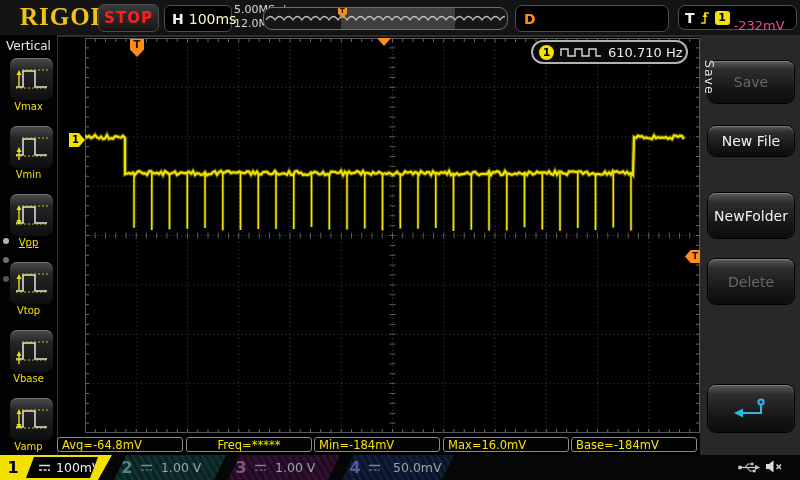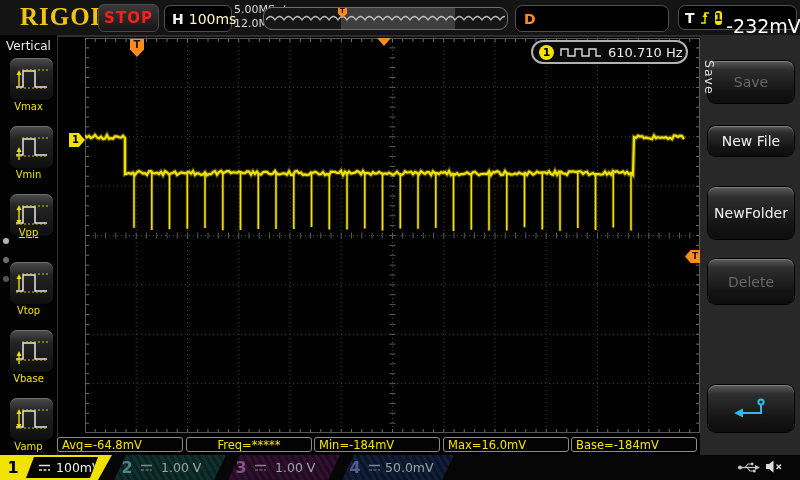--- a/index.html
+++ b/index.html
@@ -27,21 +27,21 @@
         font-weight:bold;text-align:center;line-height:7px;}
   .dbox{position:absolute;left:515px;top:5px;width:152px;height:25px;border:1px solid #4f4f4f;
         border-radius:7px;background:#000;display:flex;align-items:center;}
   .dbox .dl{color:#ff8c1a;font-weight:bold;font-size:14px;padding:0 10px 0 8px;}
   .dbox .dv{color:#ececec;font-size:14.5px;letter-spacing:.5px;}
   .tbox{position:absolute;left:678px;top:5px;width:119px;height:25px;border:1px solid #4f4f4f;
         border-radius:7px;background:#000;display:flex;align-items:center;gap:4px;padding-left:6px;box-sizing:border-box;}
   .tbox .tl{color:#f0f0f0;font-weight:bold;font-size:14px;}
   .tbadge{width:15px;height:14px;background:var(--ch1);border-radius:3px;color:#000;font-weight:bold;
         font-size:11px;text-align:center;line-height:14px;}
-  .tlev{color:#ffffff;font-size:19px;margin-top:16px;}
+  .tlev{color:#ec4899;font-size:13px;margin-top:16px;}
   
   .lmenu{position:absolute;left:0;top:35px;width:57px;height:420px;background:#020202;
         border-right:1px solid #323232;}
   .lmenu .title{position:absolute;left:0;top:4px;width:100%;text-align:center;font-size:12px;color:#e8e8e8;}
   .dot{position:absolute;left:3px;width:6px;height:6px;border-radius:50%;}
   .lbtn{position:absolute;left:10px;width:43px;height:42px;border-radius:7px;
         background:linear-gradient(180deg,#4c4c4c,#242424 30%,#0e0e0e);
         box-shadow:0 0 0 1px #000, inset 0 1px 0 rgba(255,255,255,.22);
         display:flex;align-items:center;justify-content:center;}
   .llab{position:absolute;left:0;width:57px;text-align:center;font-size:10px;color:#f0e000;}
@@ -162,21 +162,21 @@
     <div class="lbtn" style="top: 159px;">
       <svg width="36" height="30">
         <path d="M2,23 L9,23 L9,7 L21,7 L21,23 L33,23" stroke="#e6e6e6" stroke-width="1.5" fill="none"></path>
         <path d="M8,6 H34" stroke="#d8c800" stroke-width="1" fill="none" stroke-dasharray="2,2"></path>
         <path d="M2,24 H34" stroke="#d8c800" stroke-width="1" fill="none" stroke-dasharray="2,2"></path>
         <path d="M5,8 V22" stroke="#f0e000" stroke-width="1.4" fill="none"></path>
         <polygon points="2.5,10 7.5,10 5,5" fill="#f0e000"></polygon>
         <polygon points="2.5,20 7.5,20 5,25" fill="#f0e000"></polygon>
       </svg>
     </div>
-    <div class="llab" style="top: 192px; text-decoration: underline;">Vpp</div>
+    <div class="llab" style="top: 202px; text-decoration: underline;">Vpp</div>
     <div class="lbtn" style="top: 227px;">
       <svg width="36" height="30">
         <path d="M2,23 L9,23 L9,7 L21,7 L21,23 L33,23" stroke="#e6e6e6" stroke-width="1.5" fill="none"></path>
         <path d="M8,6 H34" stroke="#d8c800" stroke-width="1" fill="none" stroke-dasharray="2,2"></path>
         <path d="M2,24 H34" stroke="#d8c800" stroke-width="1" fill="none" stroke-dasharray="2,2"></path>
         <path d="M5,22 V9" stroke="#f0e000" stroke-width="1.4" fill="none"></path>
         <polygon points="2.5,11 7.5,11 5,6" fill="#f0e000"></polygon>
       </svg>
     </div>
     <div class="llab" style="top: 270px;">Vtop</div>
@@ -271,21 +271,21 @@
     <span class="val" style="margin-left:8px;">1.00 V</span>
   </div>
   <div class="chblock chdim ch4">
     <span class="num">4</span>
     <span class="icon">
       <svg width="13" height="9">
           <path d="M1,2.5 H12" stroke="#7c84a0" stroke-width="1.4"></path>
           <path d="M1,7 H4 M5.5,7 H8.5 M10,7 H12" stroke="#7c84a0" stroke-width="1.2"></path>
         </svg>
     </span>
-    <span class="val" style="margin-left:4px;">50.0mV</span>
+    <span class="val" style="margin-left:12px;">50.0mV</span>
   </div>
   <span class="icon" style="position:absolute;left:737px;top:6px;">
     <svg width="24" height="13" stroke="#c8c8c8" fill="#c8c8c8">
       <circle cx="3" cy="6.5" r="2" stroke="none"></circle>
       <path d="M3,6.5 H19" fill="none" stroke-width="1.3"></path>
       <polygon points="23,6.5 18,4 18,9" stroke="none"></polygon>
       <path d="M8,6.5 L11,3 H14" fill="none" stroke-width="1.1"></path>
       <circle cx="15.2" cy="3" r="1.4" stroke="none"></circle>
       <path d="M10,6.5 L13,10 H16" fill="none" stroke-width="1.1"></path>
       <rect x="16" y="8.7" width="2.6" height="2.6" stroke="none"></rect>
@@ -295,21 +295,21 @@
     <svg width="19" height="15" fill="#dcdcdc" stroke="#dcdcdc">
       <polygon points="2,5 5,5 9.5,1.5 9.5,13.5 5,10 2,10" stroke="none"></polygon>
       <path d="M12.5,5.5 L17,10 M17,5.5 L12.5,10" fill="none" stroke-width="1.4"></path>
     </svg>
   </span>
 </div>
 
 <div class="rmenu">
   <div class="rbtn dis" style="top:26px;height:42px;">Save</div>
   <div class="rbtn" style="top:91px;height:30px;">New File</div>
-  <div class="rbtn" style="top:152px;height:52px;">NewFolder</div>
+  <div class="rbtn" style="top:158px;height:45px;">NewFolder</div>
   <div class="rbtn dis" style="top:224px;height:45px;">Delete</div>
   <div class="rbtn" style="top:350px;height:47px;">
     <span class="icon">
       <svg width="42" height="26" fill="none" stroke="#2fb8e8" stroke-width="2">
         <circle cx="31" cy="6" r="2.6"></circle>
         <path d="M31,8.5 V17 H13"></path>
         <polygon points="13,12.5 13,21.5 4,17" fill="#2fb8e8" stroke="none"></polygon>
       </svg>
     </span>
   </div>

